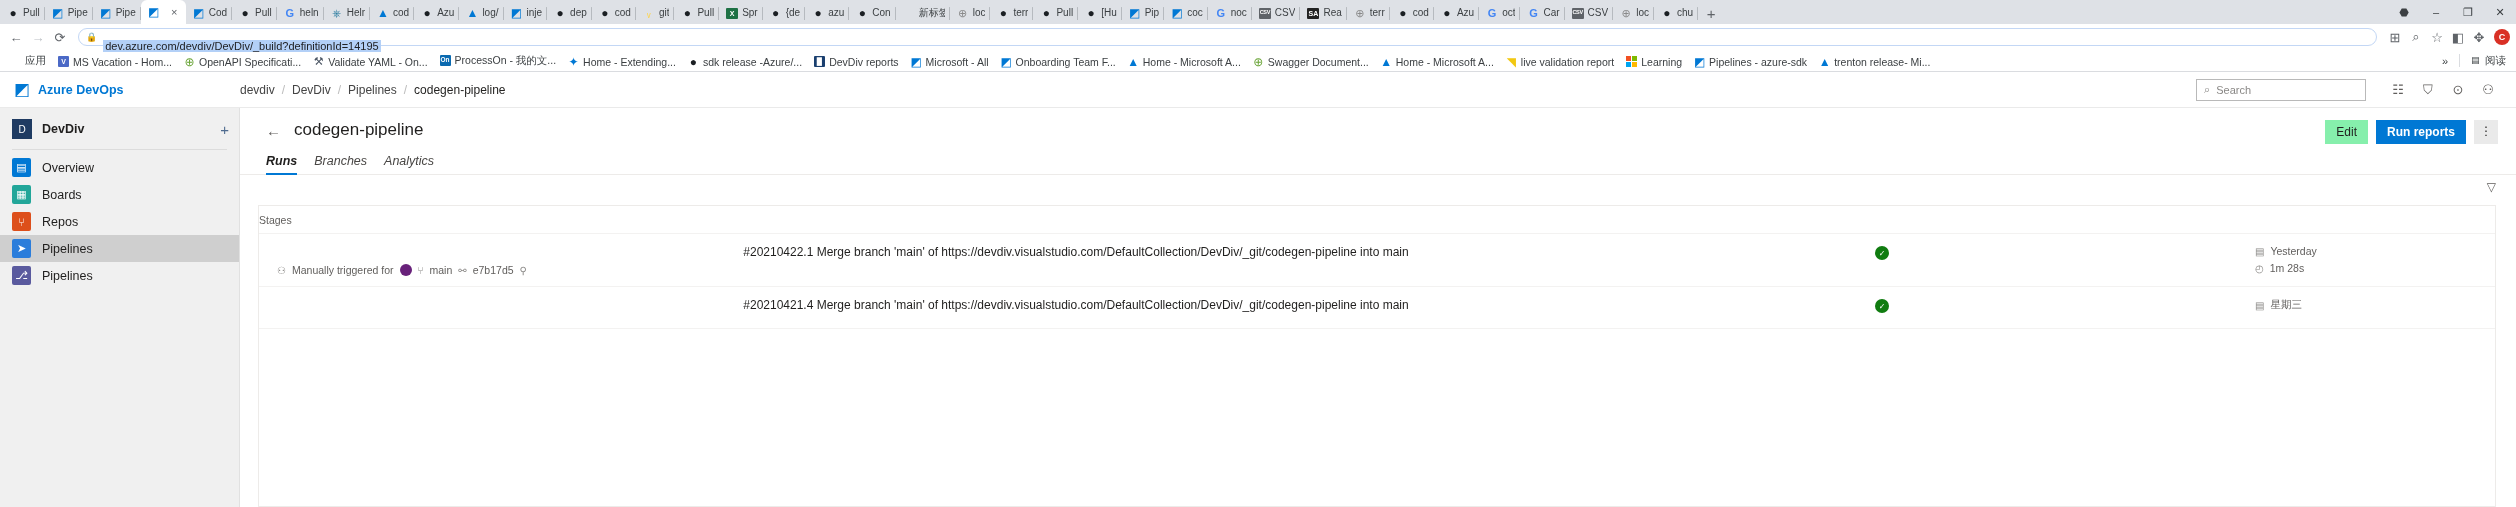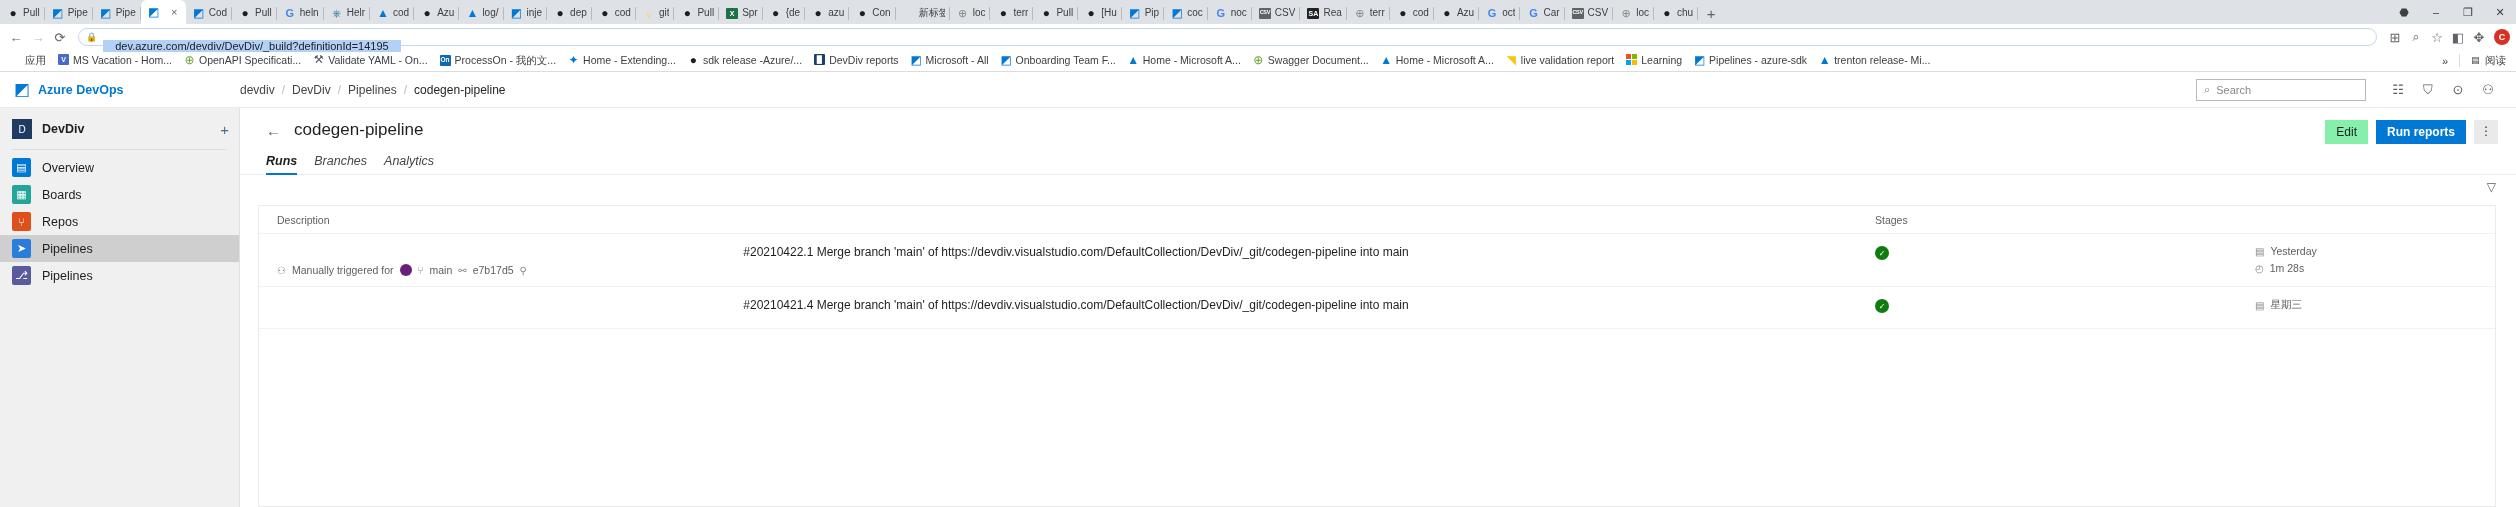--- a/index.html
+++ b/index.html
@@ -73,21 +73,21 @@
   .navbtn.dim { color: #bdc1c6; }
   .omnibox {
     flex: 1 1 auto; height: 18px; margin: 0 6px;
     background: #fff; border: 1px solid #c3d7f5; border-radius: 10px;
     display: flex; align-items: center; padding: 0 7px; gap: 6px;
     min-width: 0;
   }
   .omnibox .lock { font-size: 9px; color: #5f6368; }
   .omnibox .url {
     font-size: 11px; color: #202124;
-    background: #b3d0f7; padding: 0 12px;
+    background: #b3d0f7; padding: 0 2px;
     white-space: nowrap; overflow: hidden; margin-top: 17px;
   }
   .tb-right { display: flex; align-items: center; gap: 1px; flex: 0 0 auto; }
   .tb-right .navbtn { width: 22px; }
   .avatar-c {
     width: 16px; height: 16px; border-radius: 50%;
     background: #d93025; color: #fff; font-size: 9px; font-weight: bold;
     display: flex; align-items: center; justify-content: center;
     margin-left: 4px;
   }
@@ -488,21 +488,21 @@
       <div class="navbtn">⊞</div>
       <div class="navbtn">⌕</div>
       <div class="navbtn">☆</div>
       <div class="navbtn">◧</div>
       <div class="navbtn">✥</div>
       <div class="avatar-c">C</div>
     </div>
   </div>
 
   <div class="bookmarks">
-    <div id="bm-container" style="display:flex;align-items:flex-start;flex:0 0 auto;">
+    <div id="bm-container" style="display:flex;align-items:flex-end;flex:0 0 auto;">
         <div class="bm">
           <span class="favicon fi-dots">
             <i></i>
             <i></i>
             <i></i>
             <i></i>
             <i></i>
             <i></i>
             <i></i>
             <i></i>
@@ -665,21 +665,20 @@
             <div class="pipe-tab">Branches</div>
             <div class="pipe-tab">Analytics</div>
           </div>
           <div class="filter-row">
             <span class="filter-ico">▽</span>
           </div>
         </div>
 
         <div class="runs-panel">
           <div class="runs-header">
-            <div class="col-desc">Description</div>
             <div class="col-stages">Stages</div>
             <div class="col-time"></div>
           </div>
 
           <div class="run-row">
             <div class="run-desc">
               <div class="run-title">#20210422.1 Merge branch 'main' of https://devdiv.visualstudio.com/DefaultCollection/DevDiv/_git/codegen-pipeline into main</div>
               <div class="run-meta">
                 <span class="mi">⚇</span>
                 <span>Manually triggered for</span>

